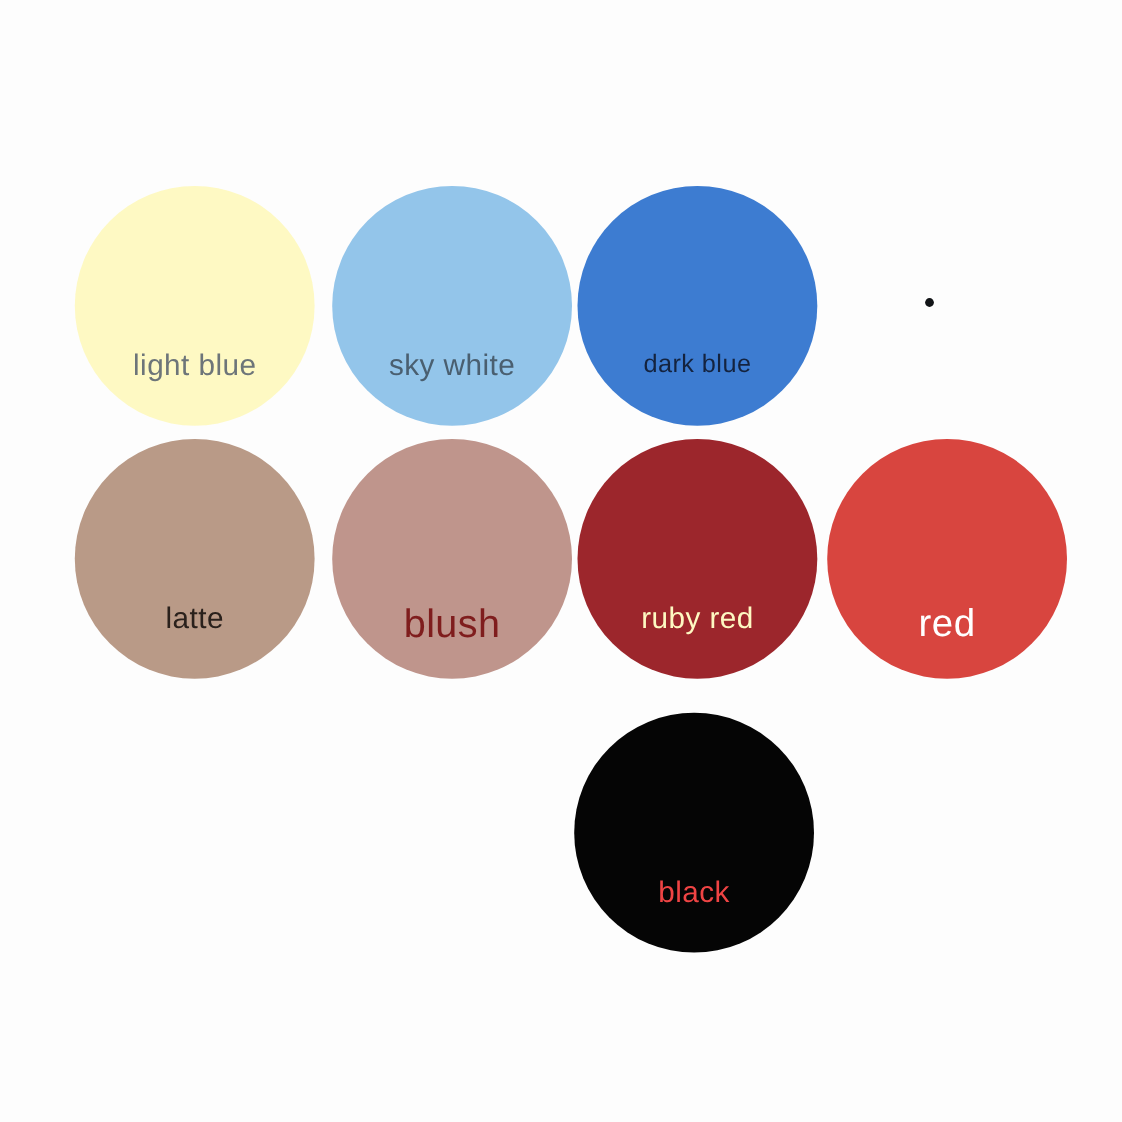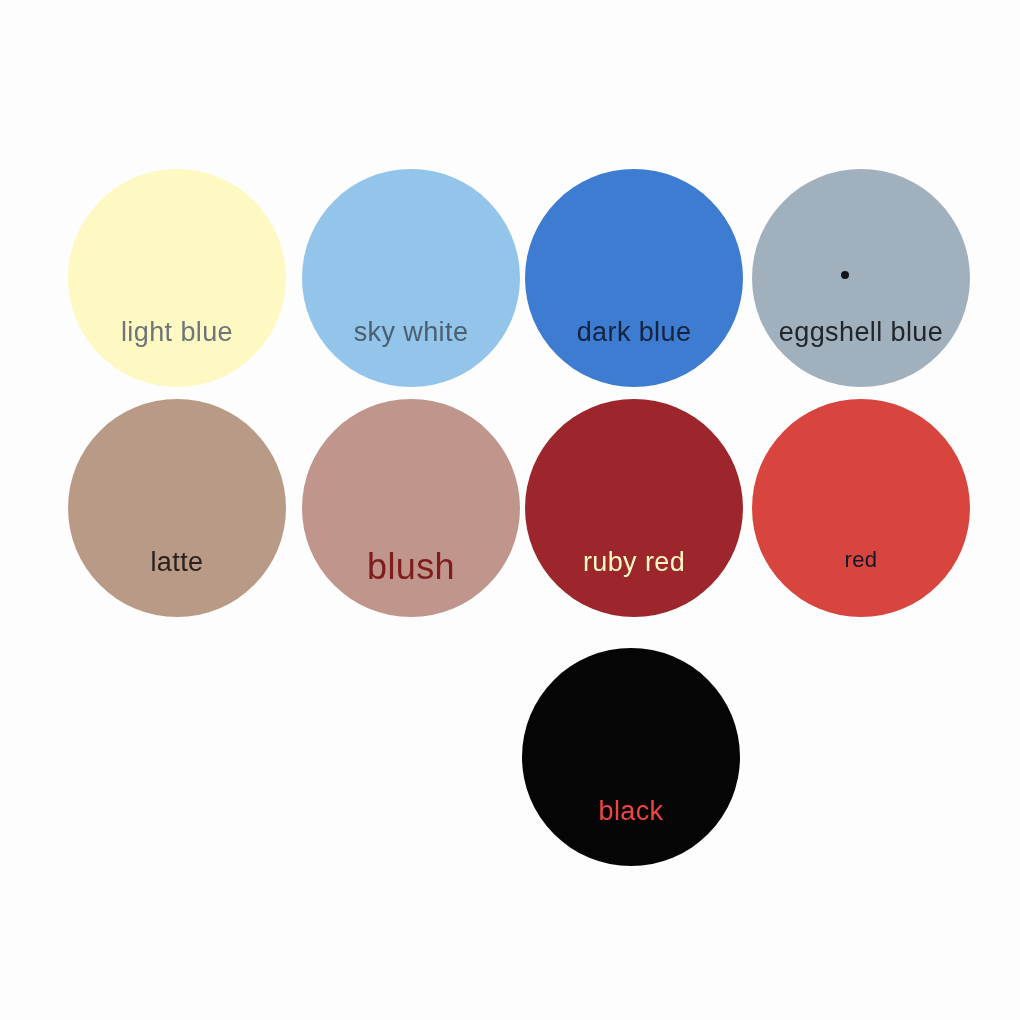--- a/index.html
+++ b/index.html
@@ -61,34 +61,31 @@
 <body>
 
 <div id="palette-canvas" style="background: rgb(253, 253, 253);">
     <div class="swatch" style="left: 68px; top: 169px; width: 218px; height: 218px; background: #fef9c3;">
       <span class="swatch-label" style="color: rgb(109, 117, 121); font-size: 27px;">light blue</span>
     </div>
     <div class="swatch" style="left: 302px; top: 169px; width: 218px; height: 218px; background: rgb(147, 197, 234);">
       <span class="swatch-label" style="color: rgb(74, 95, 112); font-size: 27px;">sky white</span>
     </div>
     <div class="swatch" style="left: 525px; top: 169px; width: 218px; height: 218px; background: rgb(61, 124, 209);">
-      <span class="swatch-label" style="color: rgb(20, 35, 63); font-size: 27px;">dark blue</span>
-    </div>
-    <div class="swatch" style="left: 752px; top: 169px; width: 218px; height: 218px; background: rgb(160, 176, 189);">
-      <span class="swatch-label" style="color: rgb(32, 38, 43); font-size: 27px;">eggshell blue</span>
+      <span class="swatch-label" style="color: rgb(20, 35, 63); font-size: 23px;">dark blue</span>
     </div>
     <div class="swatch" style="left: 68px; top: 399px; width: 218px; height: 218px; background: rgb(185, 154, 135);">
       <span class="swatch-label" style="color: rgb(42, 33, 28); font-size: 27px;">latte</span>
     </div>
     <div class="swatch" style="left: 302px; top: 399px; width: 218px; height: 218px; background: rgb(191, 149, 140);">
       <span class="swatch-label" style="color: #7f1d1d; font-size: 36px;">blush</span>
     </div>
     <div class="swatch" style="left: 525px; top: 399px; width: 218px; height: 218px; background: rgb(156, 38, 44);">
       <span class="swatch-label" style="color: #fef9c3; font-size: 27px;">ruby red</span>
     </div>
     <div class="swatch" style="left: 752px; top: 399px; width: 218px; height: 218px; background: rgb(216, 69, 63);">
-      <span class="swatch-label" style="color: #0f172a; font-size: 22px;">red</span>
+      <span class="swatch-label" style="color: #ffffff; font-size: 35px;">red</span>
     </div>
     <div class="swatch" style="left: 522px; top: 648px; width: 218px; height: 218px; background: rgb(5, 5, 5);">
       <span class="swatch-label" style="color: #ef4444; font-size: 27px;">black</span>
     </div>
     <div id="cursor-dot" style="left: 841px; top: 271px; width: 8px; height: 8px; background: rgb(18, 20, 23);"></div>
   </div>
 
 </body></html>

